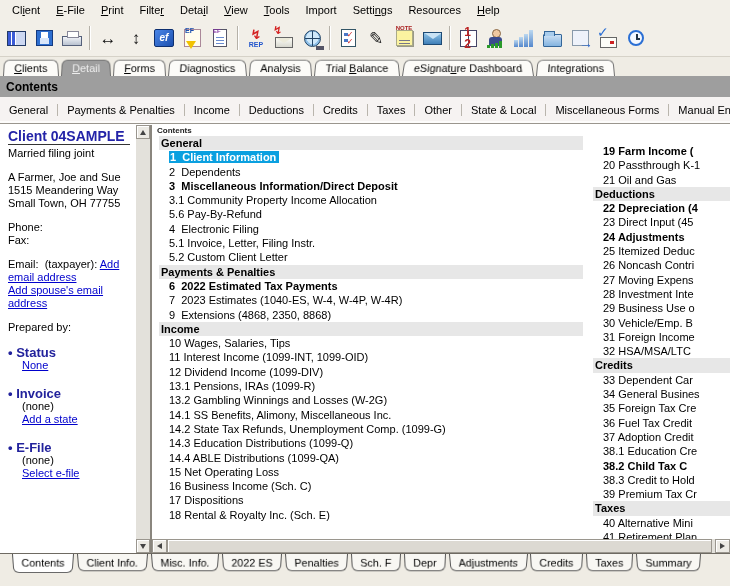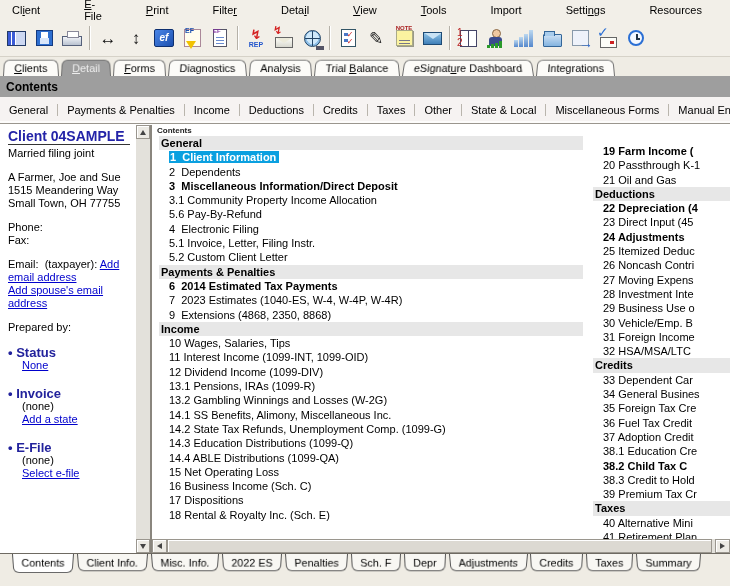--- a/index.html
+++ b/index.html
@@ -1,21 +1,21 @@
 <!DOCTYPE html>
 <html><head>
 <meta charset="utf-8">
 <style>
   *{box-sizing:border-box;margin:0;padding:0;}
   html,body{width:730px;height:586px;overflow:hidden;}
   body{font-family:"Liberation Sans","DejaVu Sans",sans-serif;background:#efece4;}
   .app{width:730px;height:586px;display:flex;flex-direction:column;overflow:hidden;background:#efece4;position:relative;}
 
   
-  .menubar{height:20px;display:flex;align-items:center;padding-left:4px;font-size:11px;background:#f2efe8;flex:0 0 auto;gap:28px;}
+  .menubar{height:20px;display:flex;align-items:center;padding-left:4px;font-size:11px;background:#f2efe8;flex:0 0 auto;}
   .menu-item{padding:3px 8px;color:#000;cursor:default;}
 
   
   .toolbar{height:37px;display:flex;align-items:center;padding:1px 2px;background:#f2efe8;border-bottom:1px solid #d6d2c8;flex:0 0 auto;}
   .tool{width:28px;height:28px;flex:0 0 auto;display:flex;align-items:center;justify-content:center;position:relative;}
   .tsep{width:2px;height:24px;margin:0 3px;border-left:1px solid #b5b1a8;border-right:1px solid #fff;flex:0 0 auto;}
   .tool .ica,.tool .icb{display:none;font-style:normal;}
   .tool .glyph{font-size:17px;line-height:1;color:#111;}
   .tool .ictext{line-height:1;}
 
@@ -49,21 +49,21 @@
   .t-checklist .ica::before{content:"";position:absolute;left:2px;top:3px;width:4px;height:12px;background:repeating-linear-gradient(#4a78c8 0 3px,transparent 3px 6px);}
   .t-checklist .ica::after{content:"\2713\A\2713";white-space:pre;position:absolute;right:1px;top:1px;color:#c22;font-size:8px;line-height:7px;font-weight:bold;}
   .t-sign-pen .glyph{font-size:17px;color:#222;}
   .t-note .ica{display:block;width:17px;height:16px;background:#fbf3a0;border:1px solid #aa8;box-shadow:1px 1px 0 #998;position:relative;}
   .t-note .ictext{position:absolute;top:1px;left:0;right:0;font-size:6px;font-weight:bold;color:#a22;text-align:center;}
   .t-note .ica::after{content:"";position:absolute;left:2px;right:2px;top:9px;height:5px;background:repeating-linear-gradient(#778 0 1px,transparent 1px 3px);}
   .t-envelope .ica{display:block;width:19px;height:13px;background:linear-gradient(#8fc4e8,#3f7fb8);border:1px solid #1d4a74;position:relative;overflow:hidden;}
   .t-envelope .ica::before{content:"";position:absolute;top:-1px;left:-1px;border-left:10px solid transparent;border-right:10px solid transparent;border-top:7px solid #c8e2f4;}
   .t-index-book .ica{display:flex;width:17px;height:17px;background:#fff;border:1px solid #446;align-items:center;justify-content:center;position:relative;}
   .t-index-book .ica::before{content:"";position:absolute;left:50%;top:0;bottom:0;width:1px;background:#446;}
-  .t-index-book .ictext{font-size:10px;font-weight:normal;color:#b22;letter-spacing:4px;padding-left:3px;position:absolute;inset:0;display:flex;align-items:center;justify-content:center;}
+  .t-index-book .ictext{font-size:12px;font-weight:bold;color:#b22;letter-spacing:4px;padding-left:3px;position:absolute;inset:0;display:flex;align-items:center;justify-content:center;text-align:center;}
   .t-client-status .ica{display:block;position:relative;width:18px;height:18px;}
   .t-client-status .ica::before{content:"";position:absolute;left:5px;top:0;width:7px;height:7px;border-radius:50%;background:#f0c8a0;border:1px solid #864;}
   .t-client-status .ica::after{content:"";position:absolute;left:2px;top:8px;width:13px;height:9px;background:#3a4a8c;border-radius:3px 3px 0 0;}
   .t-client-status .icb{display:block;position:absolute;left:5px;bottom:4px;width:16px;height:7px;background-repeat:no-repeat;
     background-image:linear-gradient(#2a9a2a,#2a9a2a),linear-gradient(#2a9a2a,#2a9a2a),linear-gradient(#2a9a2a,#2a9a2a),linear-gradient(#2a9a2a,#2a9a2a);
     background-position:0 100%,4px 100%,8px 100%,12px 100%;background-size:3px 3px,3px 4px,3px 5px,3px 7px;}
   .t-reports-chart .ica{display:block;width:20px;height:17px;background-repeat:no-repeat;
     background-image:linear-gradient(#bcd8f0,#5588cc),linear-gradient(#bcd8f0,#5588cc),linear-gradient(#bcd8f0,#5588cc),linear-gradient(#bcd8f0,#5588cc);
     background-position:0 100%,5px 100%,10px 100%,15px 100%;background-size:4px 7px,4px 10px,4px 13px,4px 17px;}
   .t-folder .ica{display:block;width:19px;height:13px;background:linear-gradient(#cce0f4,#84b4e0);border:1px solid #336699;border-radius:1px;position:relative;margin-top:4px;}
@@ -318,21 +318,21 @@
             <div class="csec">General</div>
             <div class="citem b"><span class="hl">1  Client Information</span></div>
             <div class="citem">2  Dependents</div>
             <div class="citem b">3  Miscellaneous Information/Direct Deposit</div>
             <div class="citem">3.1 Community Property Income Allocation</div>
             <div class="citem">5.6 Pay-By-Refund</div>
             <div class="citem">4  Electronic Filing</div>
             <div class="citem">5.1 Invoice, Letter, Filing Instr.</div>
             <div class="citem">5.2 Custom Client Letter</div>
             <div class="csec">Payments &amp; Penalties</div>
-            <div class="citem b">6  2014 Estimated Tax Payments</div>
+            <div class="citem b">6  2022 Estimated Tax Payments</div>
             <div class="citem">7  2023 Estimates (1040-ES, W-4, W-4P, W-4R)</div>
             <div class="citem">9  Extensions (4868, 2350, 8868)</div>
             <div class="csec">Income</div>
             <div class="citem">10 Wages, Salaries, Tips</div>
             <div class="citem">11 Interest Income (1099-INT, 1099-OID)</div>
             <div class="citem">12 Dividend Income (1099-DIV)</div>
             <div class="citem">13.1 Pensions, IRAs (1099-R)</div>
             <div class="citem">13.2 Gambling Winnings and Losses (W-2G)</div>
             <div class="citem">14.1 SS Benefits, Alimony, Miscellaneous Inc.</div>
             <div class="citem">14.2 State Tax Refunds, Unemployment Comp. (1099-G)</div>

